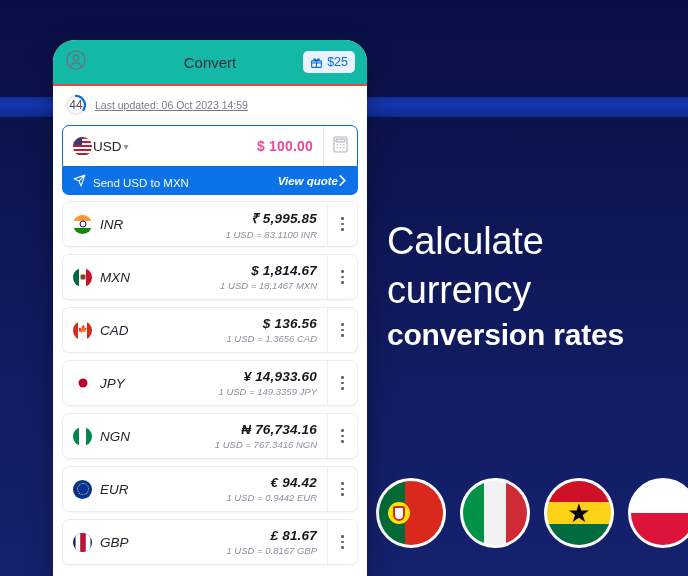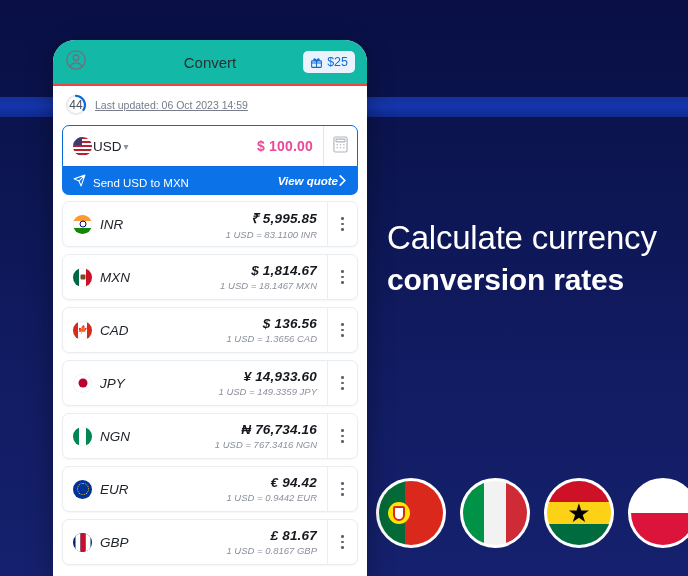--- a/index.html
+++ b/index.html
@@ -19,21 +19,21 @@
   #bg-band {
     position:absolute; left:0; top:97px; width:688px; height:20px;
     background:linear-gradient(180deg,#16309c 0%,#1436ad 45%,#102a8e 100%);
   }
 
   
   #headline {
     position:absolute; left:387px; top:217px; width:296px;
     color:#ffffff; line-height:1.28;
   }
-  #headline .l1 { display:block; font-size:33px; font-weight:400; letter-spacing:-0.2px; }
+  #headline .l1 { display:block; font-size:38px; font-weight:400; letter-spacing:-0.2px; }
   #headline .l2 { display:block; font-size:30px; font-weight:700; letter-spacing:-0.2px; margin-top:2px; }
 
   
   #flag-row {
     position:absolute; left:376px; top:478px;
     display:flex; gap:14px;
   }
   .flag-circle {
     width:70px; height:70px; border-radius:50%;
     border:3px solid #ffffff; overflow:hidden; position:relative;

